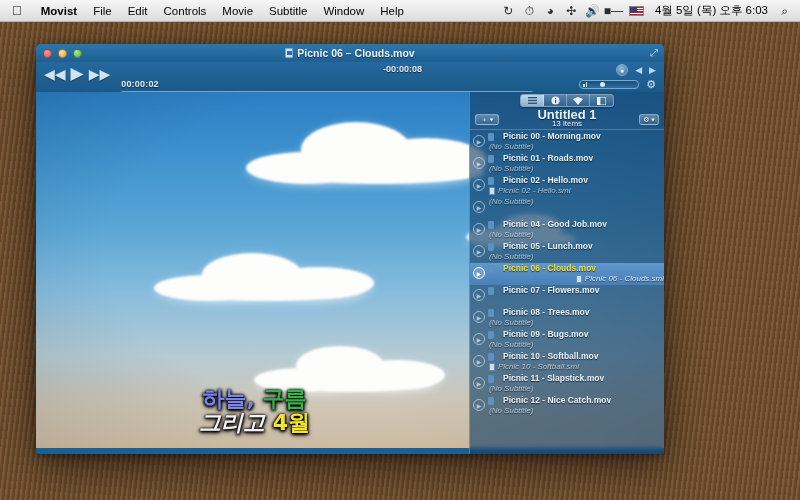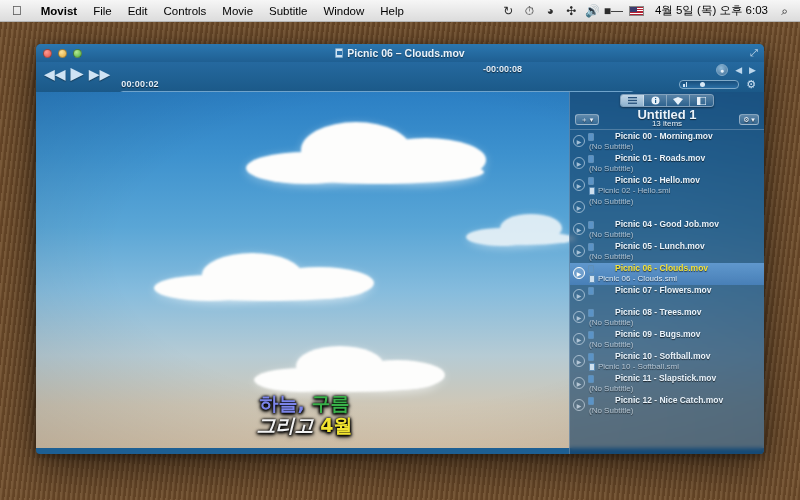--- a/index.html
+++ b/index.html
@@ -63,21 +63,21 @@
       #fff 42% 56%,#b22234 56% 70%,#fff 70% 85%,#b22234 85% 100%);
     position: relative; border: 1px solid #888;
   }
   .flagicon:before{
     content:""; position:absolute; left:0; top:0; width:7px; height:5px; background:#3c3b6e;
   }
 
   
   #window {
     position: absolute; left: 36px; top: 44px;
-    width: 728px; height: 410px;
+    width: 628px; height: 410px;
     background: #1d5f93;
     border-radius: 5px 5px 4px 4px;
     box-shadow: 0 12px 40px rgba(0,0,0,0.55), 0 2px 8px rgba(0,0,0,0.4);
     overflow: hidden;
     z-index: 20;
   }
 
   
   #titlebar {
     position: relative; height: 18px;
@@ -178,21 +178,21 @@
   #vignette {
     position: absolute; inset: 0;
     background: radial-gradient(ellipse at 50% 45%, rgba(0,0,0,0) 55%, rgba(0,0,0,0.12) 100%);
   }
 
   
   #subtitle {
     position: absolute; left: 4px; right: 195px; bottom: 12px;
     text-align: center; line-height: 1.12;
     font-family: "DejaVu Sans", sans-serif;
-    font-size: 19px; font-weight: bold;
+    font-size: 22px; font-weight: bold;
   }
   #subtitle div { text-shadow: 0 0 3px #000, 1px 1px 3px #000, -1px 1px 3px #000, 0 2px 5px rgba(0,0,0,.8); }
   .s-blue  { color: #7b84e8; }
   .s-green { color: #3ab04a; }
   .s-white { color: #f2f2f2; font-style: italic; }
   .s-yellow{ color: #f2e531; }
 
   
   #playlist {
     position: absolute; right: 0; top: 48px; bottom: 0; width: 195px;
@@ -245,29 +245,29 @@
     width: 12px; height: 12px; border-radius: 50%;
     border: 1px solid rgba(235,245,255,.55); color: rgba(235,245,255,.65);
     font-size: 6px; display: flex; align-items: center; justify-content: center;
     margin-top: 4px; flex: 0 0 12px;
   }
   .pl-row.selected .pl-playicon { border-color: #fff; color: #fff; background: rgba(255,255,255,.15); }
   .pl-texts { flex: 1; padding-left: 3px; overflow: hidden; }
   .pl-title {
     font-size: 8.5px; color: #eaf4fc; font-weight: bold; white-space: nowrap;
     text-shadow: 0 1px 1px rgba(0,0,0,.65); line-height: 11px;
-    display: flex; align-items: center; gap: 21px;
+    display: flex; align-items: center; gap: 9px;
   }
   .pl-row.selected .pl-title { color: #f4e33a; }
   .pl-sub {
     font-size: 8px; color: rgba(222,236,248,.72); white-space: nowrap;
     text-shadow: 0 1px 1px rgba(0,0,0,.6); line-height: 10px;
-    display: flex; align-items: center; gap: 3px; padding-left: 1px;
-  }
-  .pl-row.selected .pl-sub { color: rgba(240,248,255,.9); }
+    display: flex; align-items: center; gap: 3px; padding-left: 1px; font-style: italic;
+  }
+  .pl-row.selected .pl-sub { color: rgba(240,248,255,.9); justify-content: flex-end; }
   .mini-doc {
     width: 6px; height: 8px; flex: 0 0 6px; border-radius: 1px;
     background: #a9cbe6; border: 1px solid #5f8fb8; position: relative;
   }
   .mini-doc.movie { background: #5b93c6; }
   .mini-doc.smi   { background: #cfe0ee; }
 </style>
 </head>
 <body>
 

